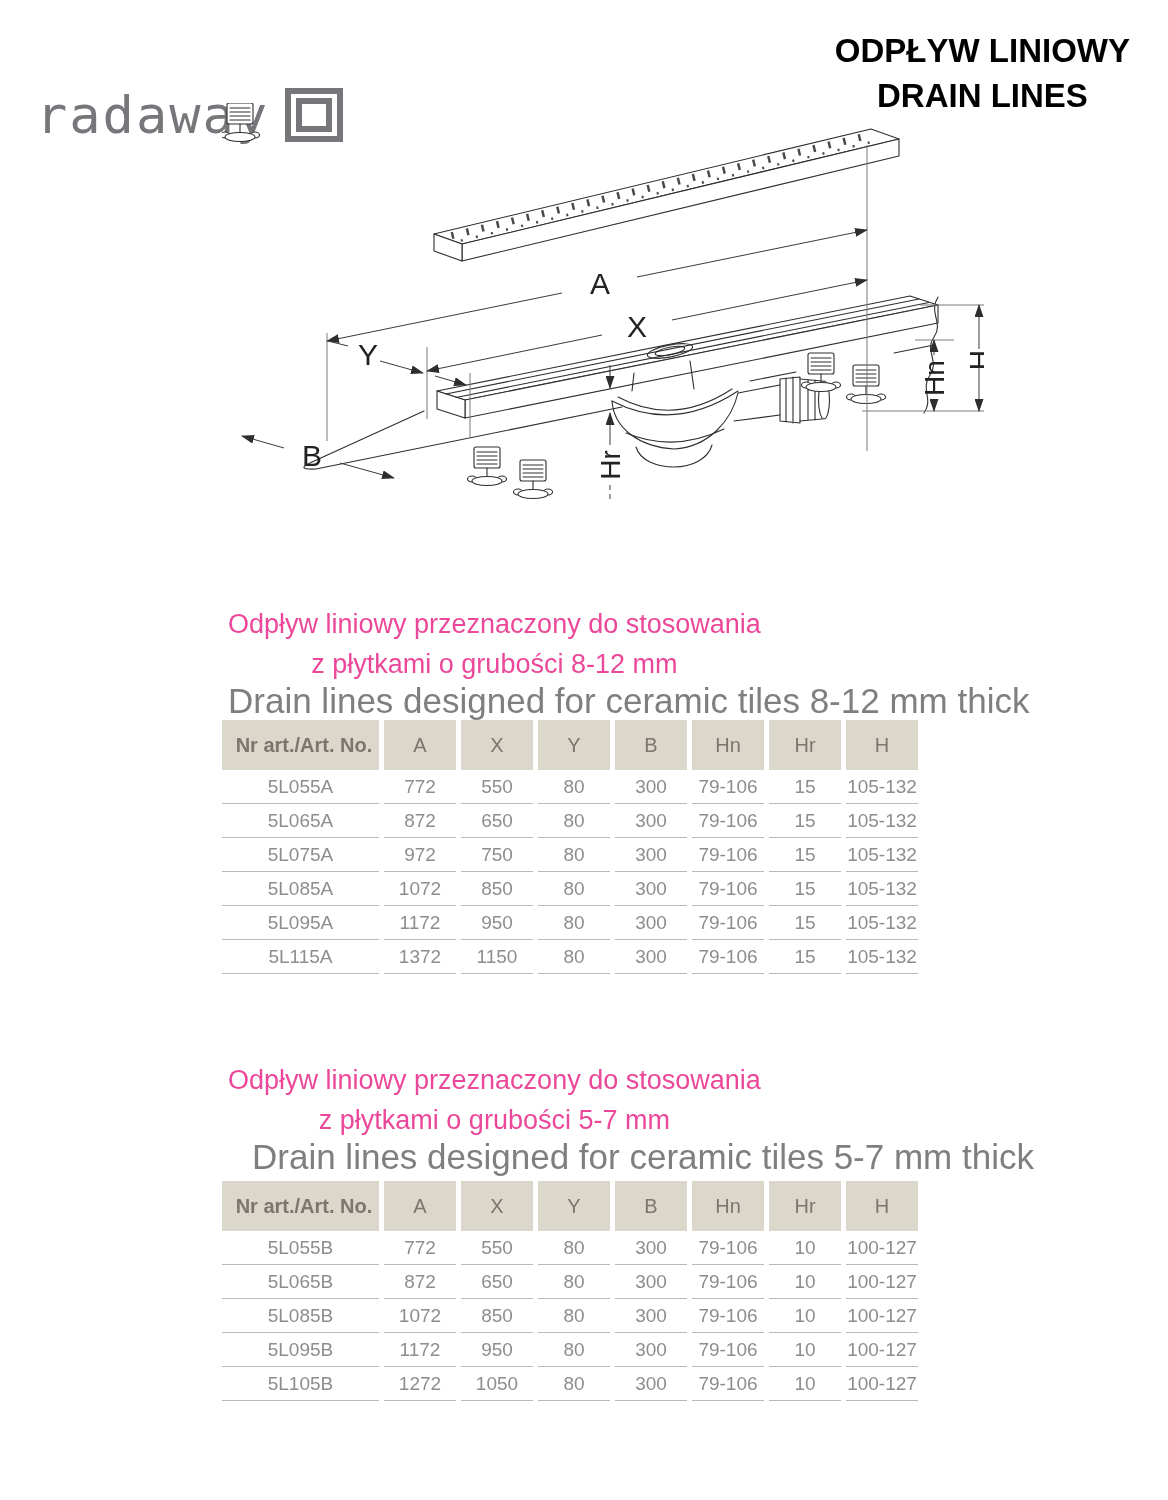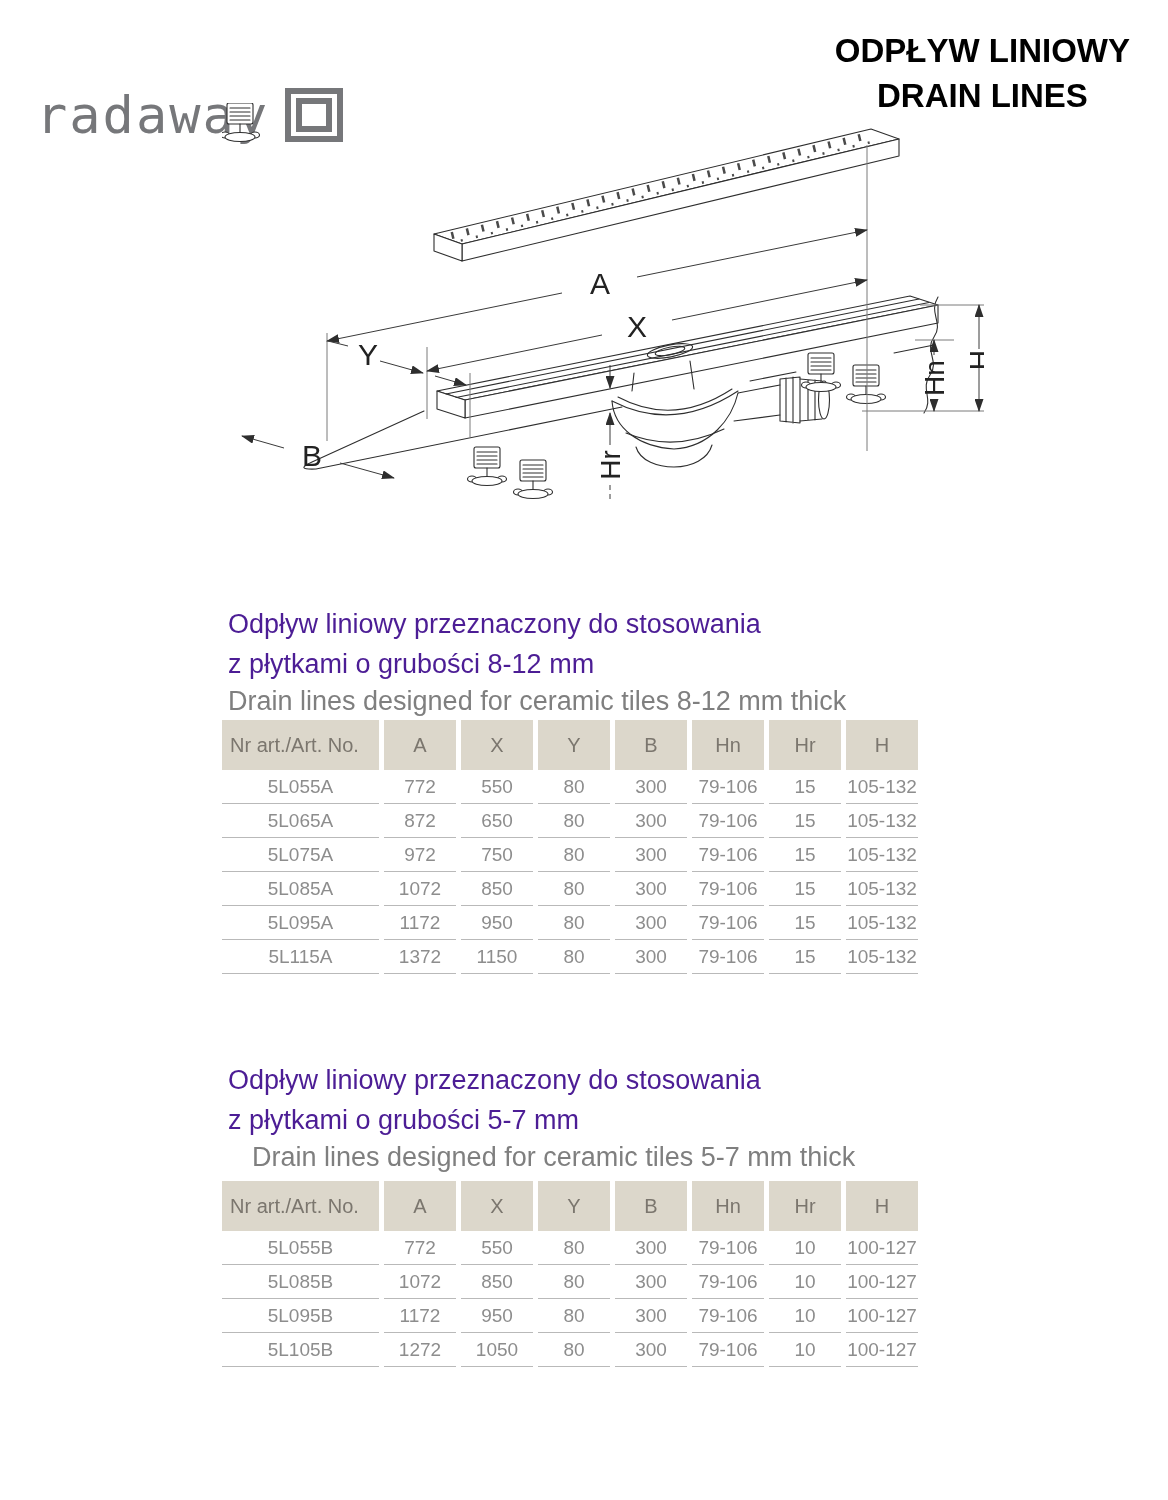--- a/index.html
+++ b/index.html
@@ -24,32 +24,32 @@
   .diagram{position:absolute;left:222px;top:103px;}
   .ln{fill:none;stroke:#2e2e2e;stroke-width:1.1;stroke-linejoin:round;stroke-linecap:round;}
   .fw{fill:#ffffff;stroke:#2e2e2e;stroke-width:1.1;stroke-linejoin:round;}
   .dim{fill:none;stroke:#3a3a3a;stroke-width:1;}
   .ref{fill:none;stroke:#7a7a7a;stroke-width:1;}
   .dash{stroke-dasharray:5 4;}
   .diagram text{font-family:"Liberation Sans",sans-serif;fill:#222222;}
   .dimlabel{font-size:30px;}
   .dimlabel-sm{font-size:28px;}
   
-  .pl-heading{position:absolute;left:228px;color:#4c1d95;font-size:27px;line-height:40px;}
-  .en-heading{position:absolute;left:228px;color:#7f7f7f;font-size:27px;line-height:30px;}
+  .pl-heading{position:absolute;left:228px;color:#ec4899;font-size:27px;line-height:40px;text-align:center;}
+  .en-heading{position:absolute;left:228px;color:#7f7f7f;font-size:35px;line-height:30px;}
   
   .spec-table{
     position:absolute;left:217px;border-collapse:separate;border-spacing:5px 0;
     table-layout:fixed;
   }
   .spec-table th{
     background:#dcd7cb;color:#7b766e;font-weight:400;font-size:20px;
     height:48px;text-align:center;vertical-align:middle;
   }
-  .spec-table th:first-child{width:148px;text-align:left;padding-left:8px;}
+  .spec-table th:first-child{width:148px;text-align:center;padding-left:8px;font-weight:bold;}
   .spec-table th:not(:first-child){width:70px;}
   .spec-table td{
     color:#8d8d8d;font-size:19px;height:31px;text-align:center;vertical-align:middle;
     border-bottom:1px solid #b9b9b9;background:#ffffff;
   }
 </style>
 </head>
 <body>
 
 <div class="page">
@@ -276,20 +276,30 @@
           <td>5L055B</td>
           <td>772</td>
           <td>550</td>
           <td>80</td>
           <td>300</td>
           <td>79-106</td>
           <td>10</td>
           <td>100-127</td>
         </tr>
         <tr>
+          <td>5L065B</td>
+          <td>872</td>
+          <td>650</td>
+          <td>80</td>
+          <td>300</td>
+          <td>79-106</td>
+          <td>10</td>
+          <td>100-127</td>
+        </tr>
+        <tr>
           <td>5L085B</td>
           <td>1072</td>
           <td>850</td>
           <td>80</td>
           <td>300</td>
           <td>79-106</td>
           <td>10</td>
           <td>100-127</td>
         </tr>
         <tr>

